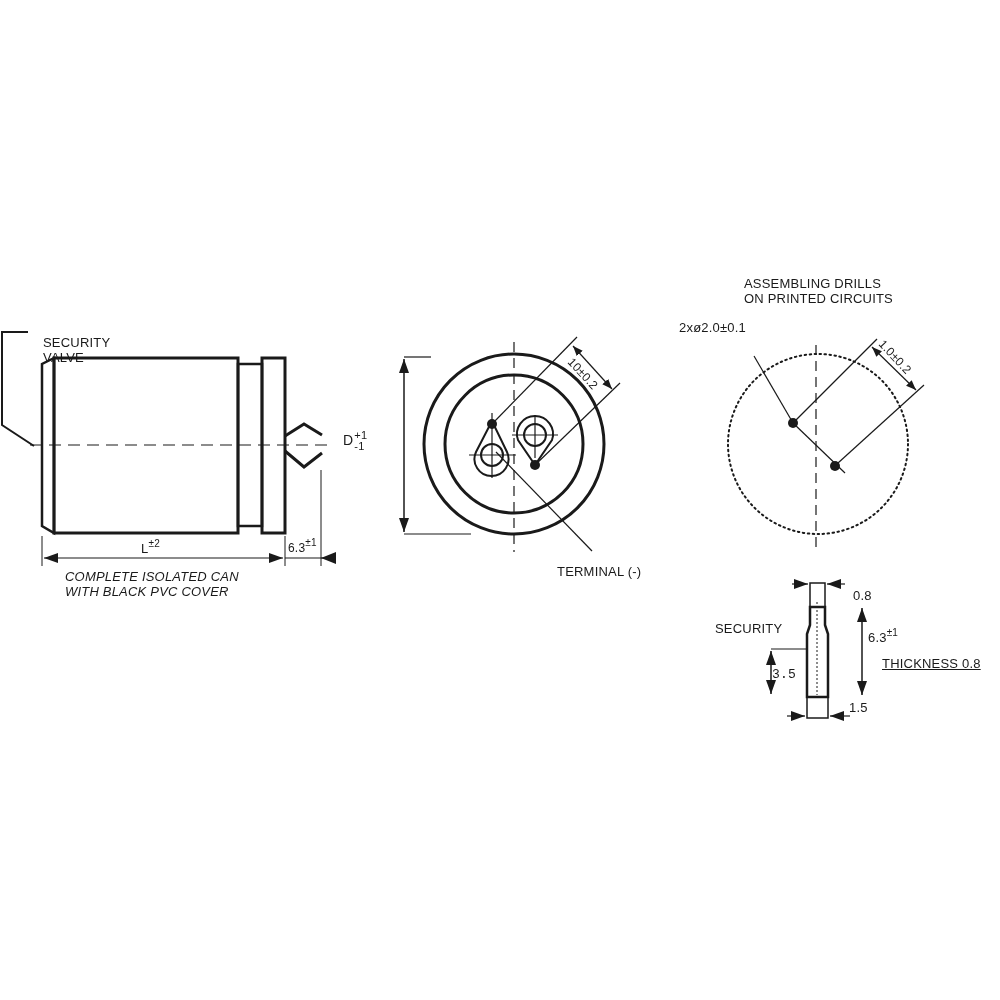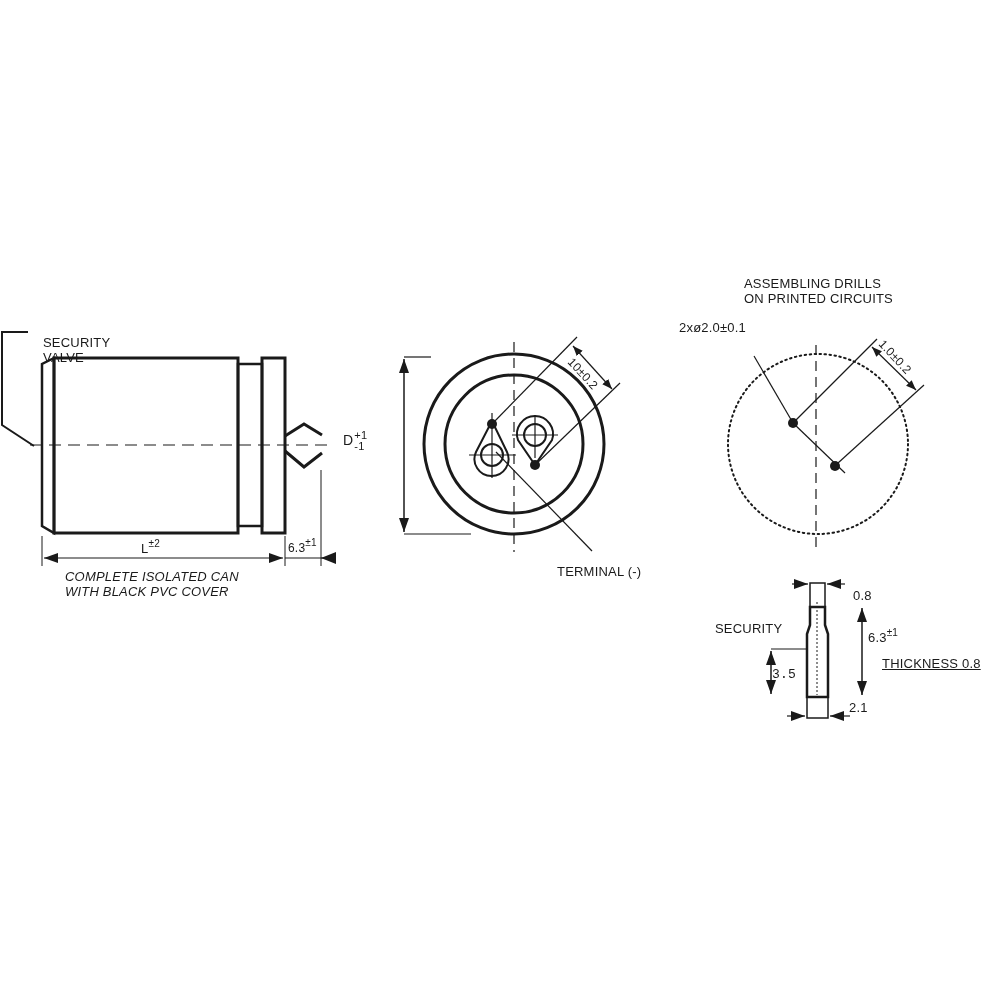--- a/index.html
+++ b/index.html
@@ -134,13 +134,13 @@
 <div class="lbl" style="left:679px;top:320px;">2xø2.0±0.1</div>
 <div class="lbl" style="left:886px;top:337px;font-size:12px;transform:rotate(47deg);transform-origin:left top;">1.0±0.2</div>
 
 <div class="lbl" style="left:853px;top:588px;text-align:center;">0.8</div>
 <div class="lbl" style="left:715px;top:621px;">SECURITY</div>
 <div class="lbl" style="left:868px;top:630px;">
   <span>6.3</span><span class="sup">±1</span>
 </div>
 <div class="lbl" style="left:882px;top:656px;text-decoration:underline;">THICKNESS 0.8</div>
 <div class="lbl" style="left:772px;top:667px;font-family:Liberation Mono, monospace;">3.5</div>
-<div class="lbl" style="left:849px;top:700px;">2.1</div>
+<div class="lbl" style="left:849px;top:700px;">1.5</div>
 
 </body></html>

